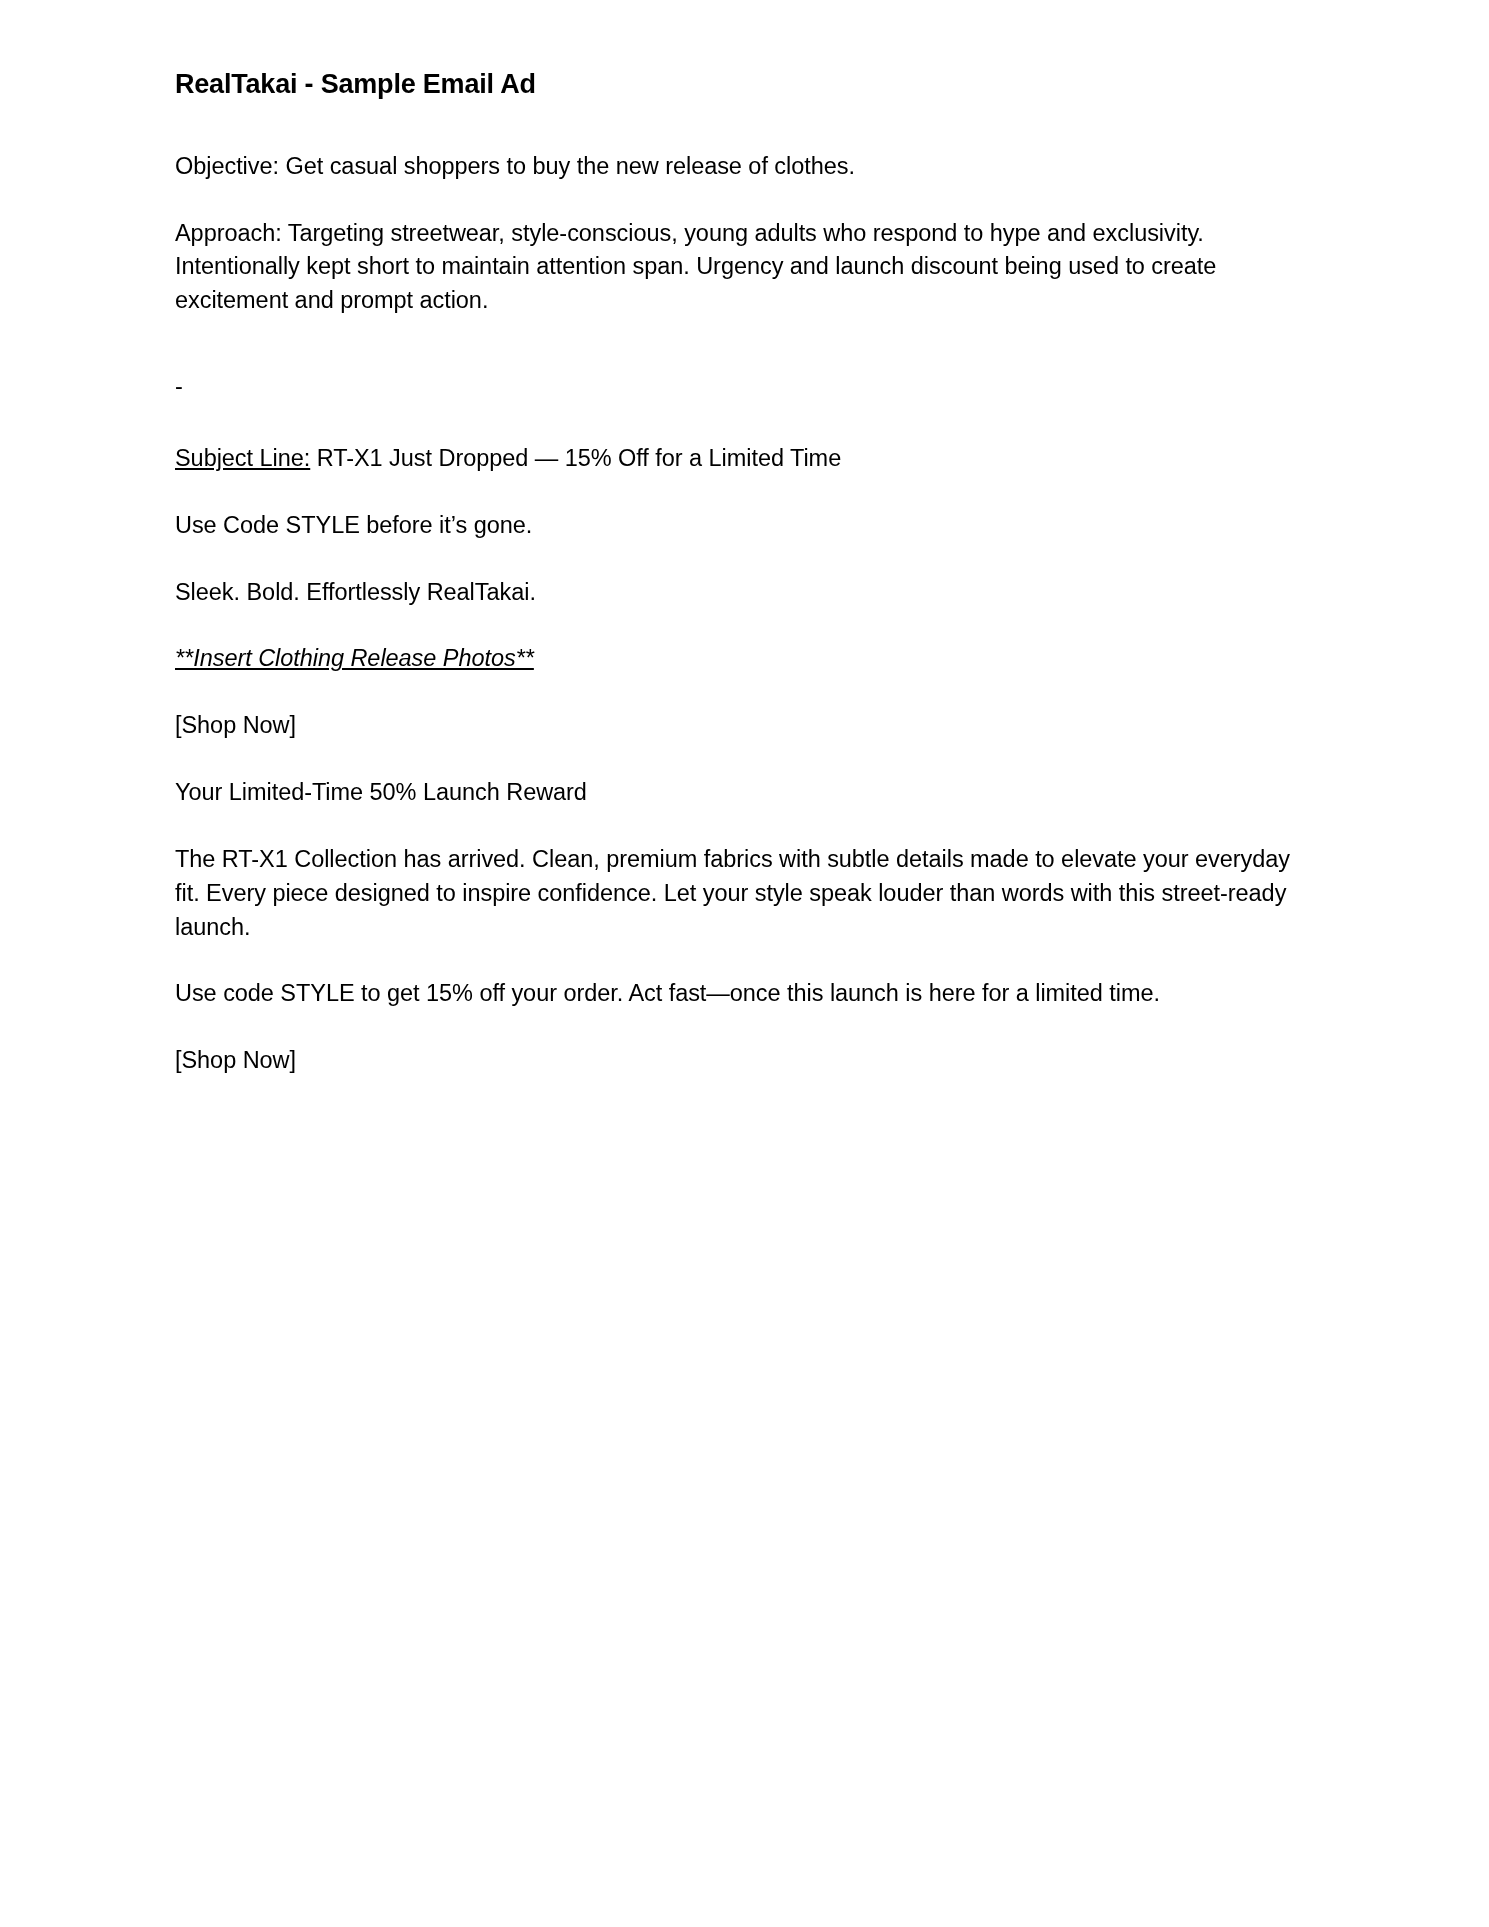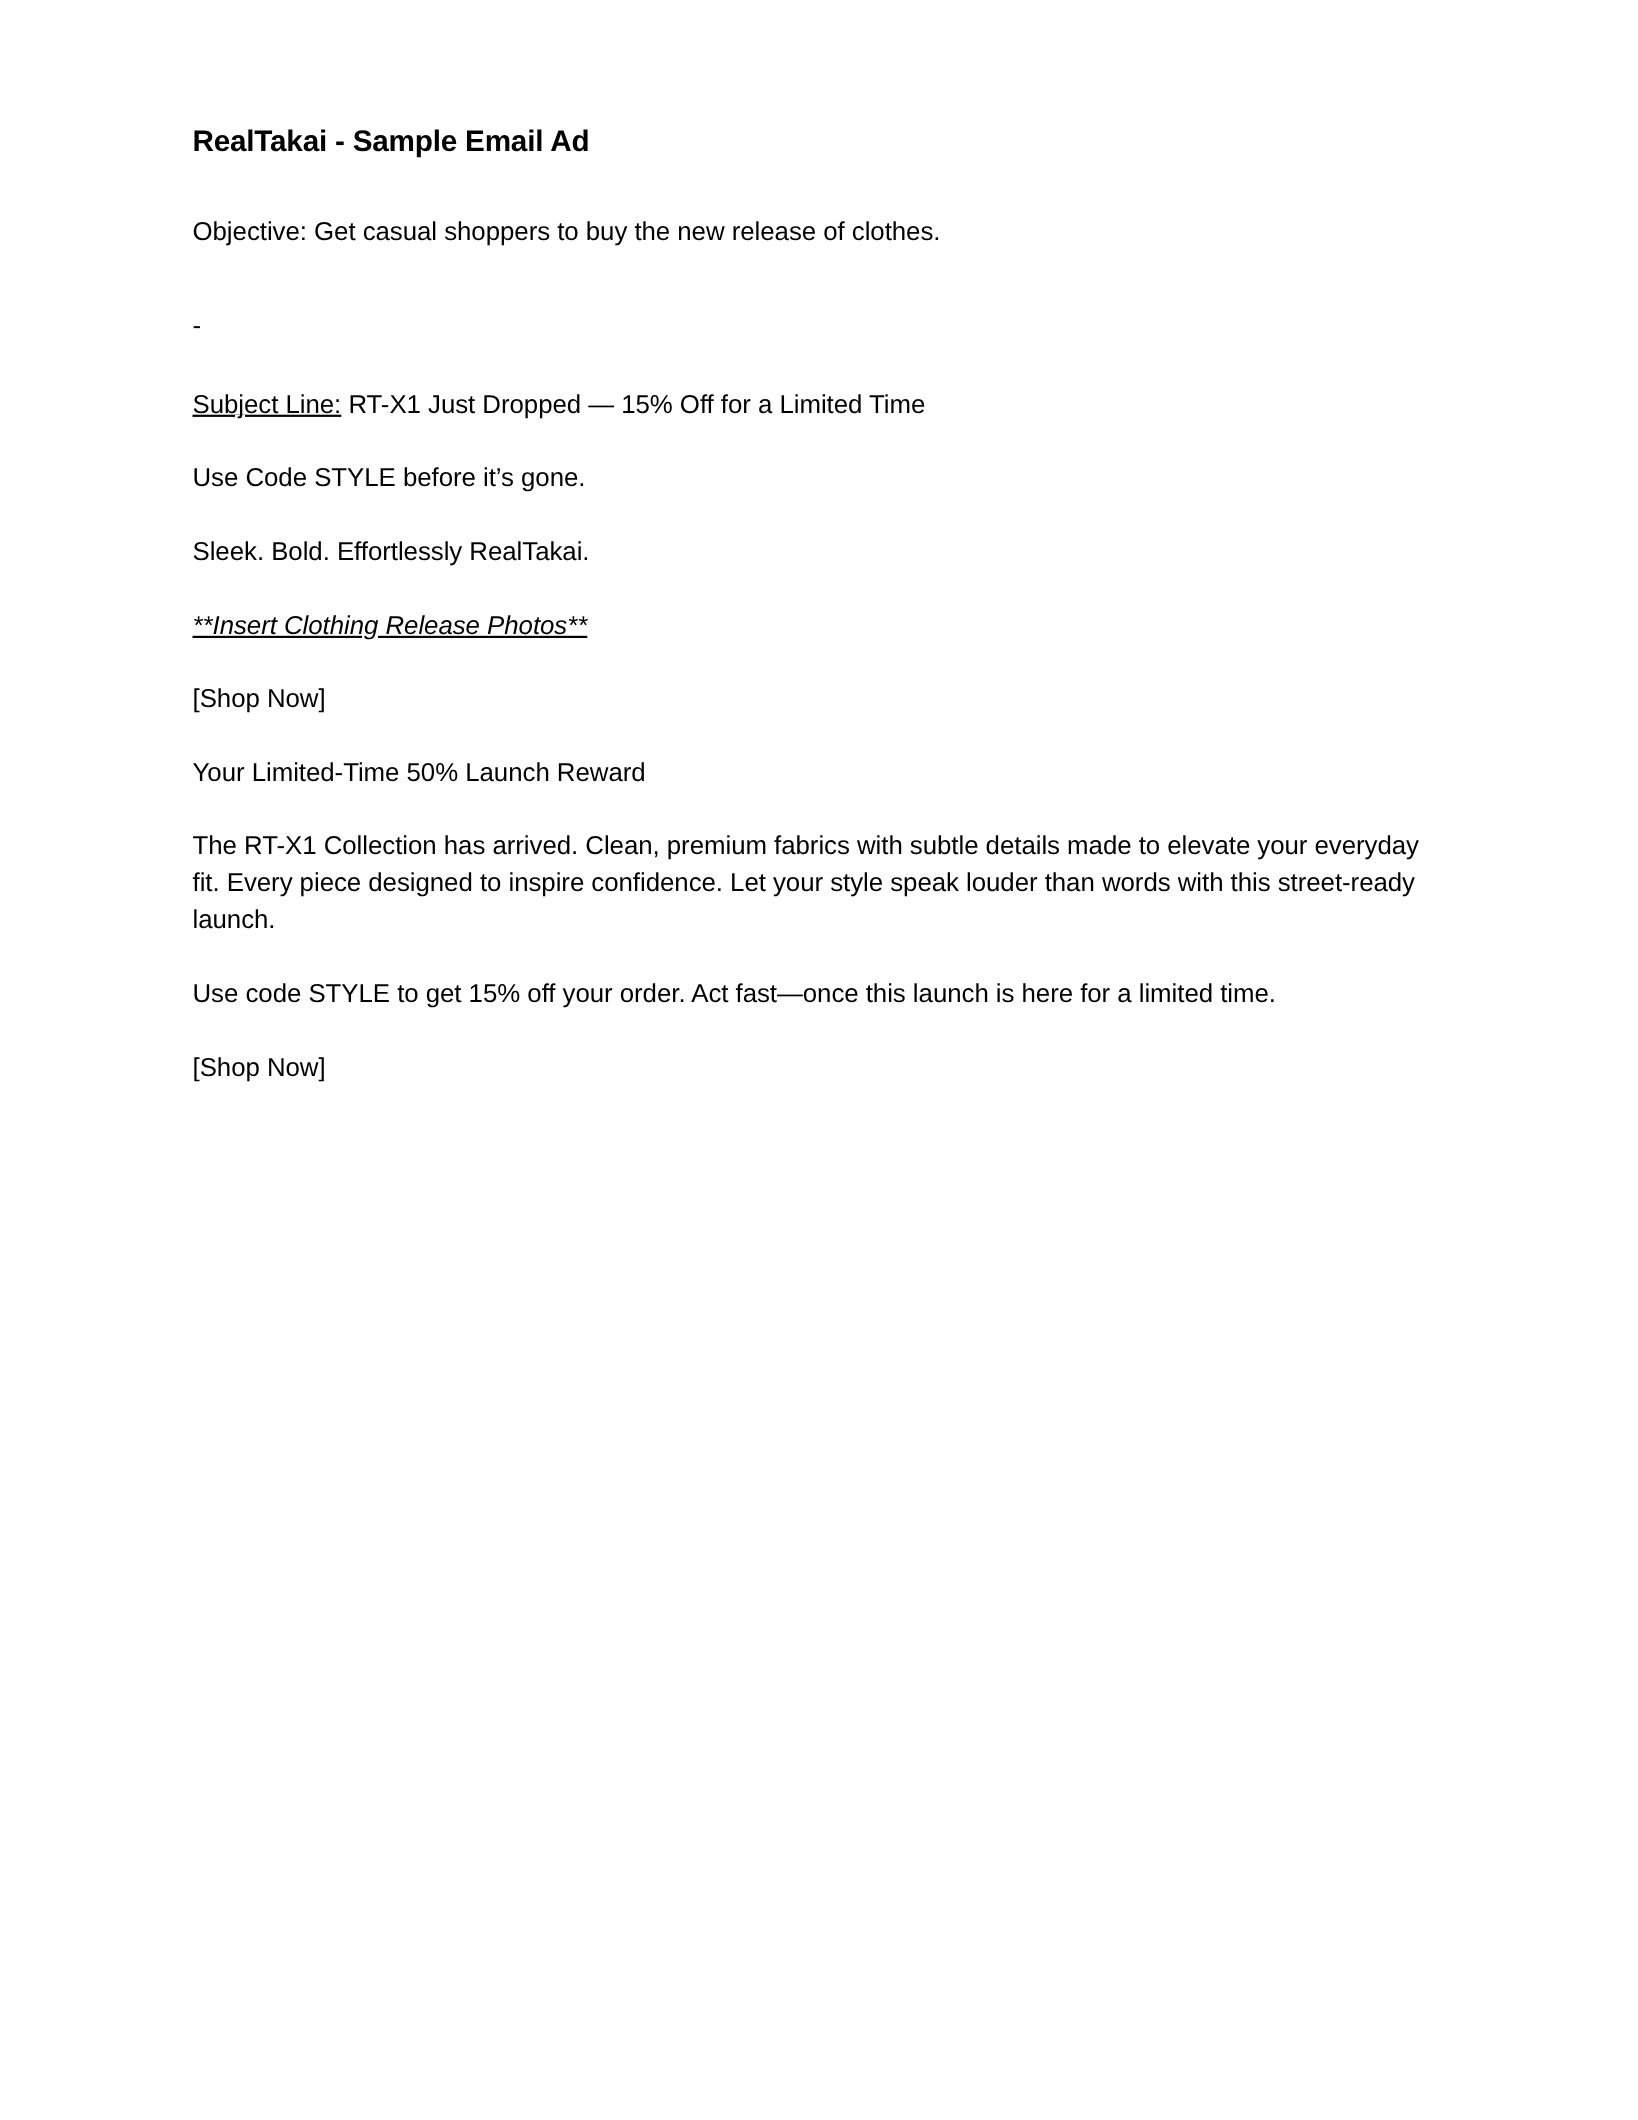--- a/index.html
+++ b/index.html
@@ -11,21 +11,21 @@
     font-family: "Liberation Sans", sans-serif;
     color: #000000;
   }
   .page {
     width: 1489px;
     min-height: 1927px;
     background: #ffffff;
     margin: 0 auto;
     position: relative;
     box-sizing: border-box;
-    padding: 112px 175px 0 175px;
+    padding: 68px 175px 0 175px;
   }
   .doc-title {
     font-size: 27px;
     font-weight: bold;
     letter-spacing: -0.2px;
     margin: 0 0 48px 0;
     line-height: 1.25;
   }
   .para {
     font-size: 23.5px;
@@ -53,20 +53,21 @@
 </style>
 </head>
 <body>
 
 <div class="page">
 
   <h1 class="doc-title">RealTakai - Sample Email Ad</h1>
 
   <p class="para">Objective: Get casual shoppers to buy the new release of clothes.</p>
 
+  <p class="para">Approach: Targeting streetwear, style-conscious, young adults who respond to hype and exclusivity. Intentionally kept short to maintain attention span. Urgency and launch discount being used to create excitement and prompt action.</p>
 
   <p class="dash-line">-</p>
 
   <p class="para"><span class="u">Subject Line:</span><span> </span><span>RT-X1 Just Dropped — 15% Off for a Limited Time</span></p>
 
 
   <p class="para">Use Code STYLE before it’s gone.</p>
 
   <p class="para">Sleek. Bold. Effortlessly RealTakai.</p>
 

